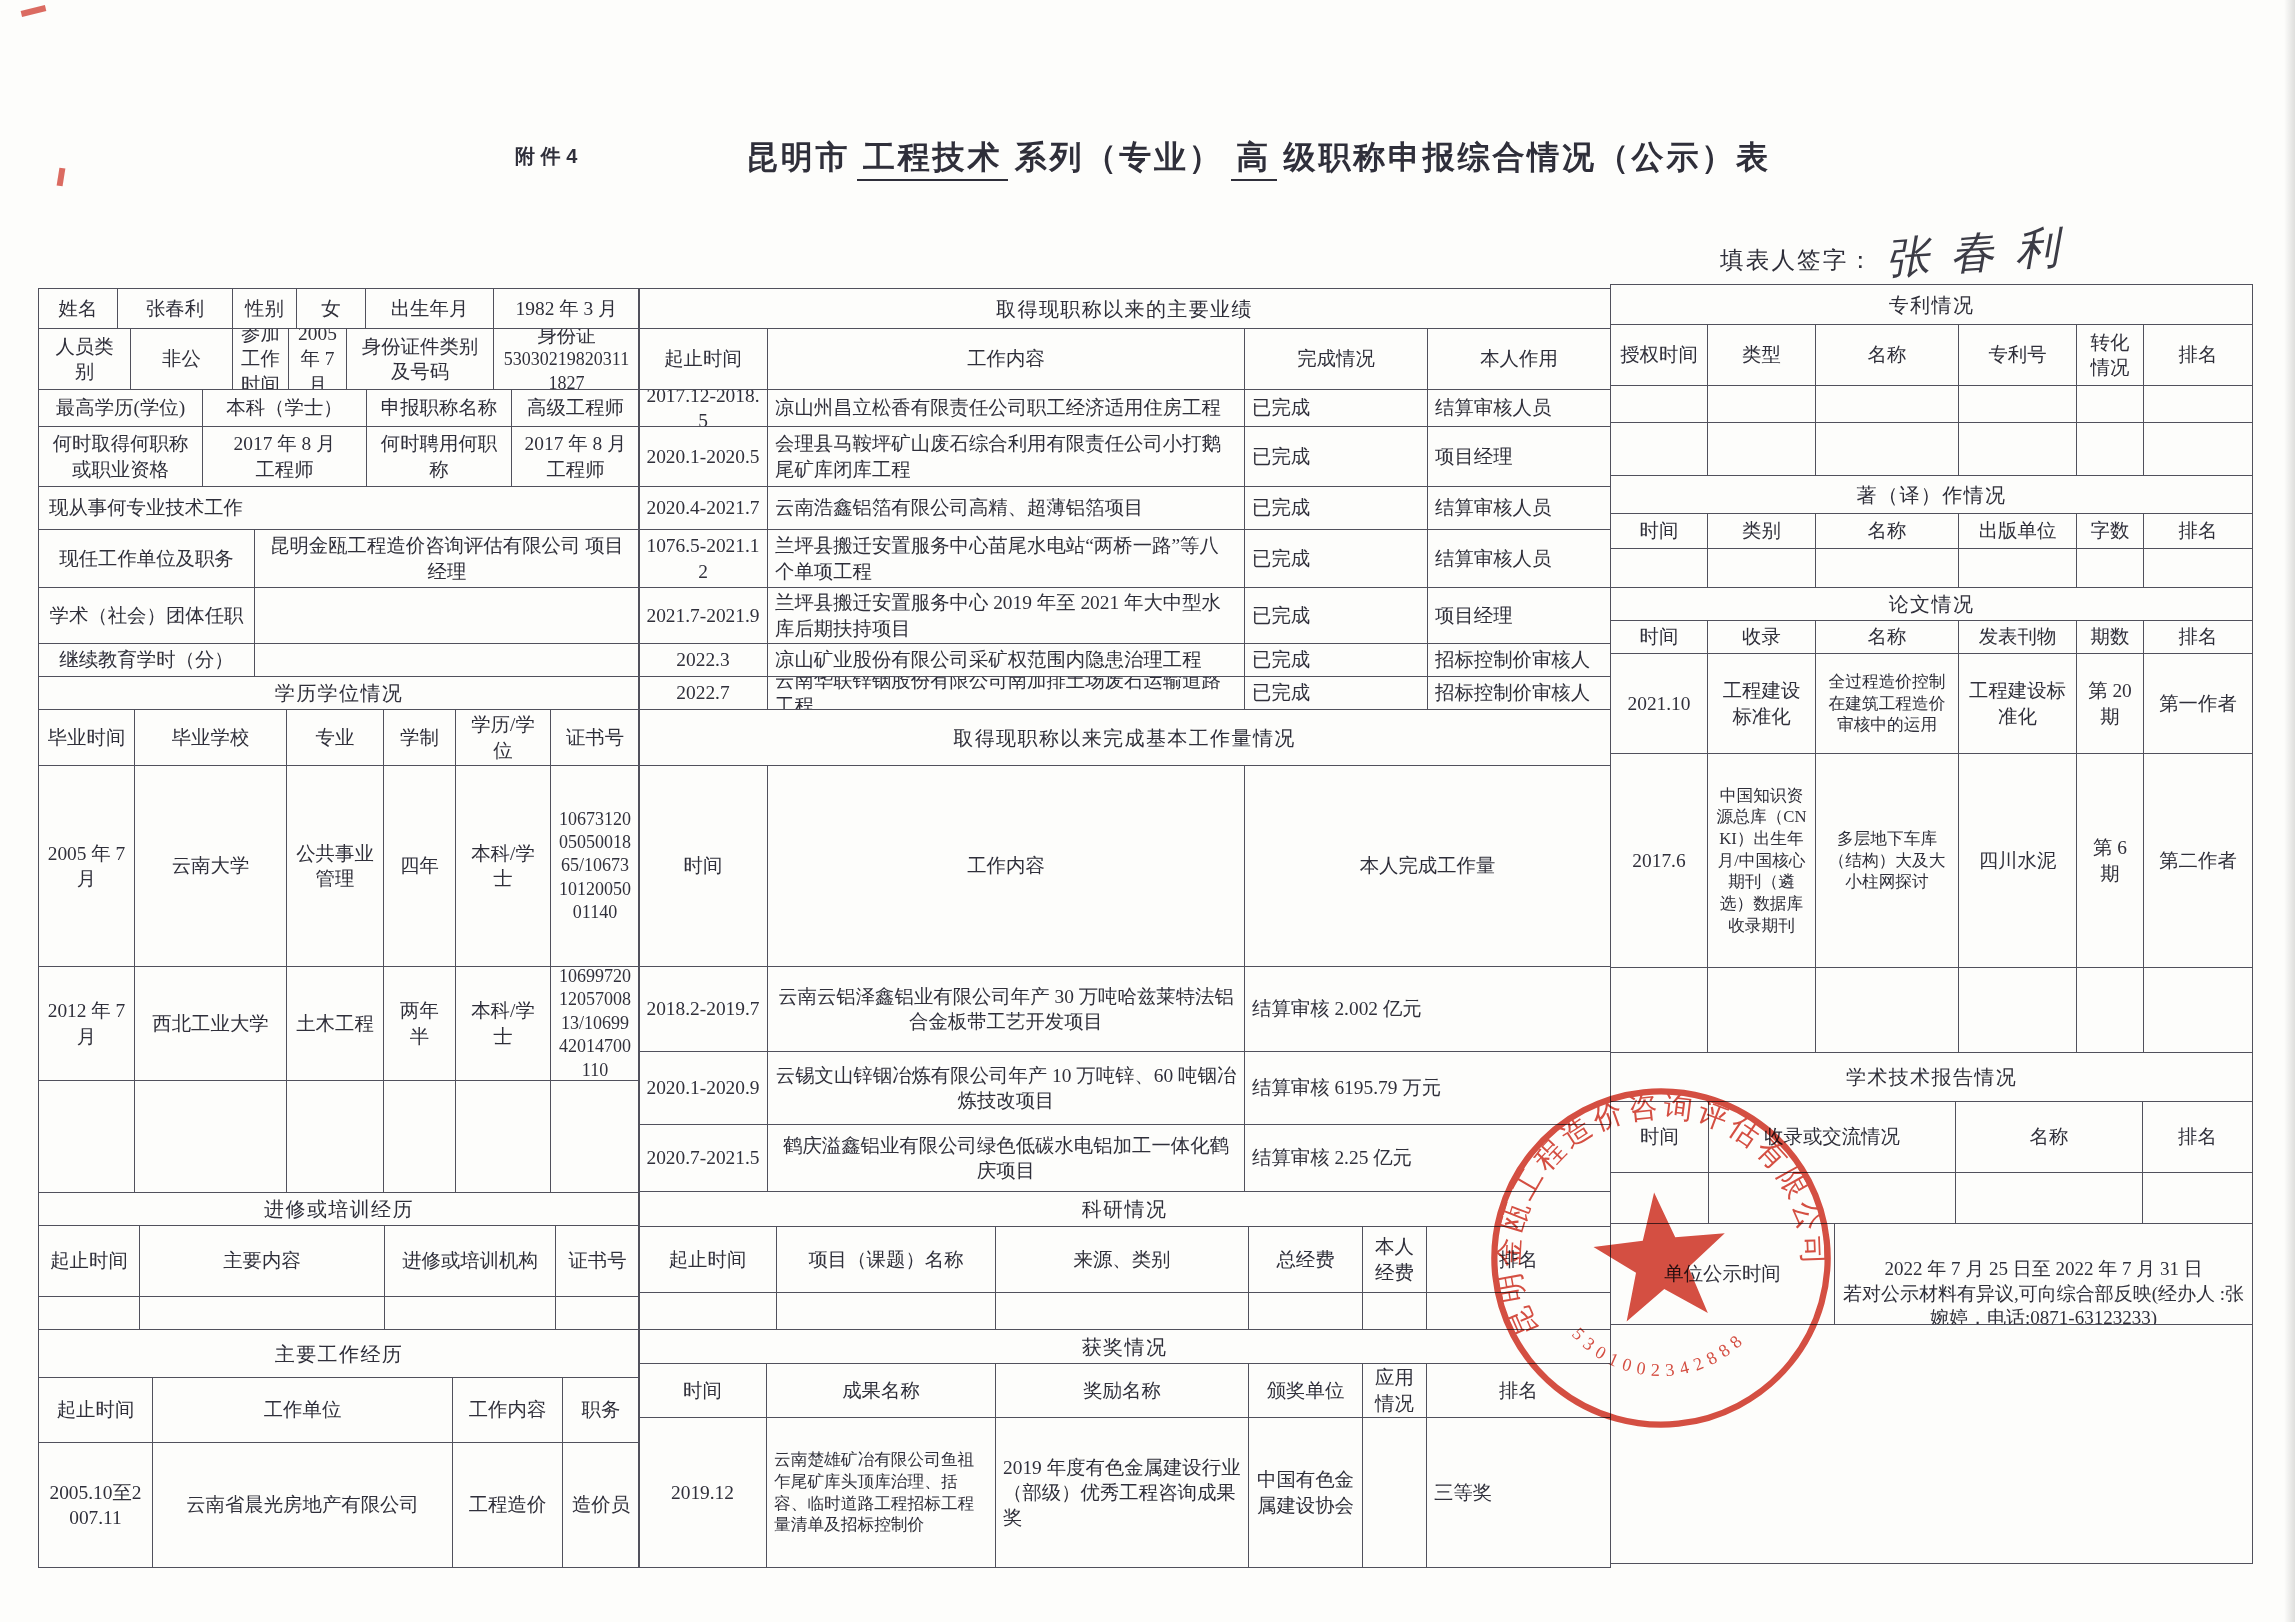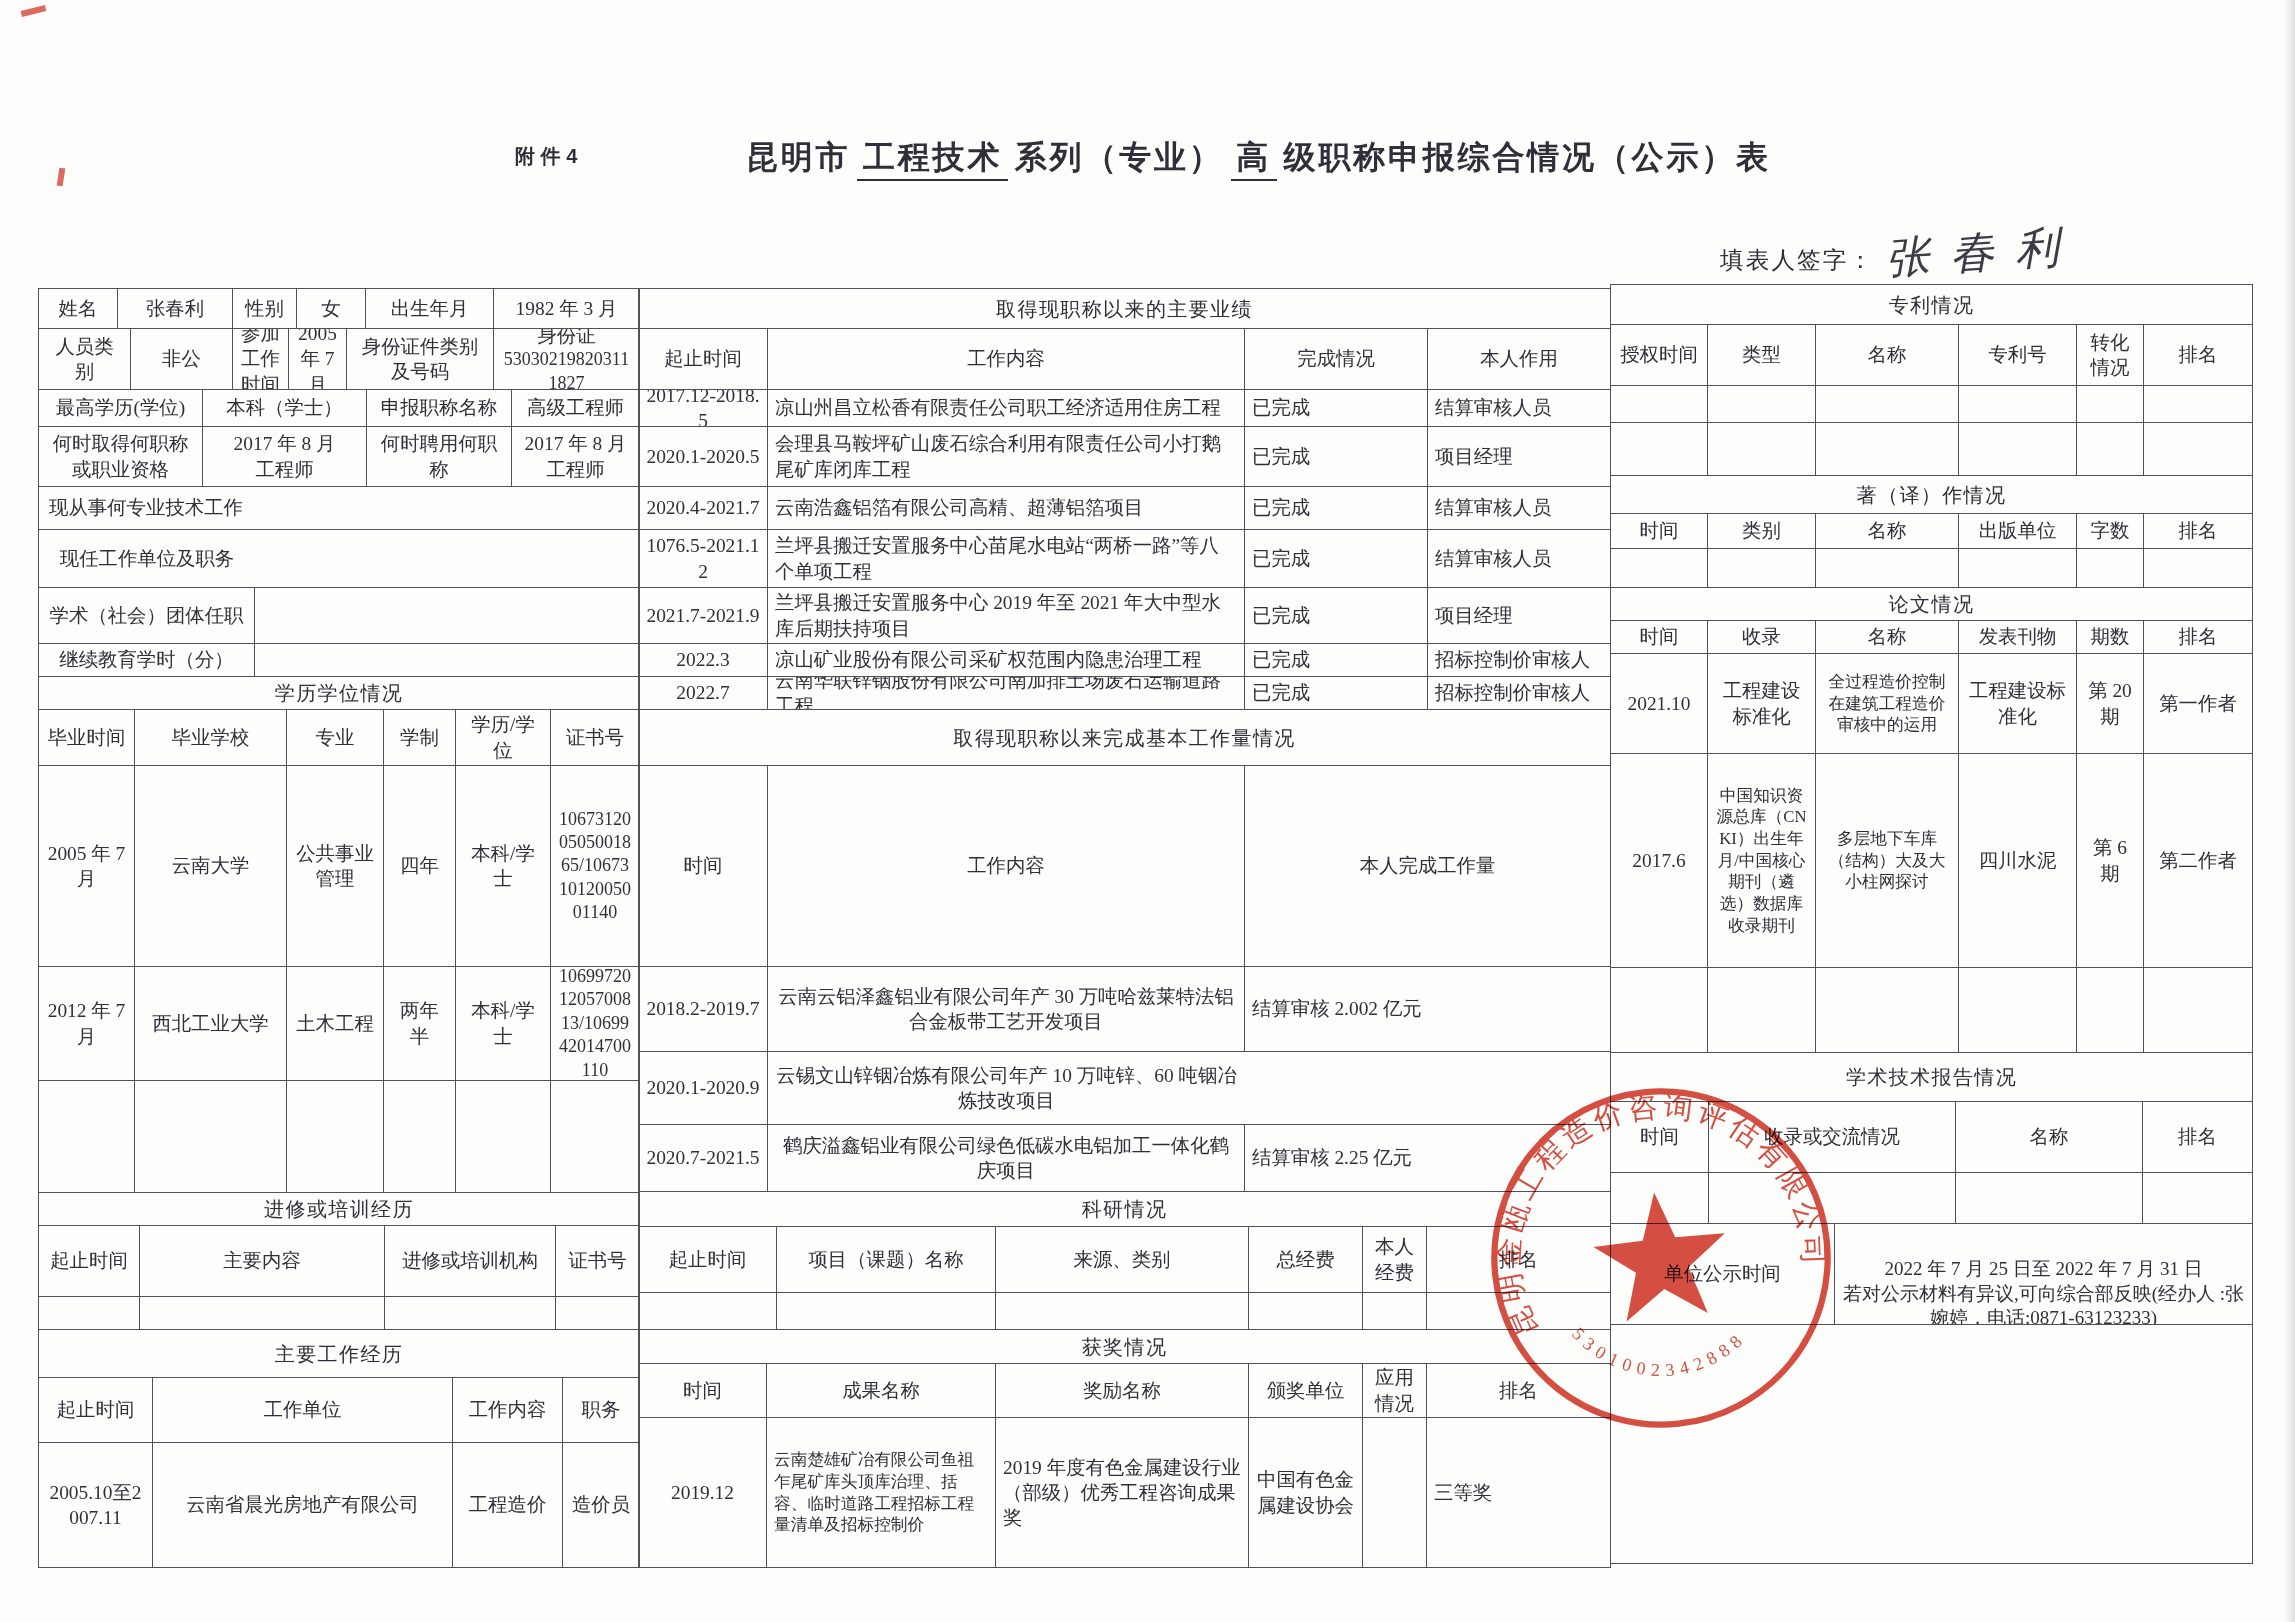--- a/index.html
+++ b/index.html
@@ -78,20 +78,21 @@
       <div class="c fx">
           <span style="display: block;">2017 年 8 月</span>
           <span style="display: block;">工程师</span>
         </div>
     </div>
     <div class="row" style="height:43px">
       <div class="c" style="flex:0 0 214px">现从事何专业技术工作</div>
     </div>
     <div class="row" style="height:58px">
       <div class="c" style="flex:0 0 216px">现任工作单位及职务</div>
+      <div class="c fx">昆明金瓯工程造价咨询评估有限公司 项目经理</div>
     </div>
     <div class="row" style="height:56px">
       <div class="c" style="flex:0 0 216px">学术（社会）团体任职</div>
       <div class="c fx"></div>
     </div>
     <div class="row" style="height:33px">
       <div class="c" style="flex:0 0 216px">继续教育学时（分）</div>
       <div class="c fx"></div>
     </div>
     <div class="row" style="height:33px">
@@ -222,20 +223,21 @@
       <div class="c fx">本人完成工作量</div>
     </div>
     <div class="row" style="height:85px">
       <div class="c" style="flex:0 0 129px">2018.2-2019.7</div>
       <div class="c" style="flex:0 0 477px">云南云铝泽鑫铝业有限公司年产 30 万吨哈兹莱特法铝合金板带工艺开发项目</div>
       <div class="c fx lt">结算审核  2.002 亿元</div>
     </div>
     <div class="row" style="height:73px">
       <div class="c" style="flex:0 0 129px">2020.1-2020.9</div>
       <div class="c" style="flex:0 0 477px">云锡文山锌铟冶炼有限公司年产 10 万吨锌、60 吨铟冶炼技改项目</div>
+      <div class="c fx lt">结算审核  6195.79 万元</div>
     </div>
     <div class="row" style="height:67px">
       <div class="c" style="flex:0 0 129px">2020.7-2021.5</div>
       <div class="c" style="flex:0 0 477px">鹤庆溢鑫铝业有限公司绿色低碳水电铝加工一体化鹤庆项目</div>
       <div class="c fx lt">结算审核  2.25 亿元</div>
     </div>
     <div class="row" style="height:35px">
       <div class="c fx hd">科研情况</div>
     </div>
     <div class="row" style="height:66px">

